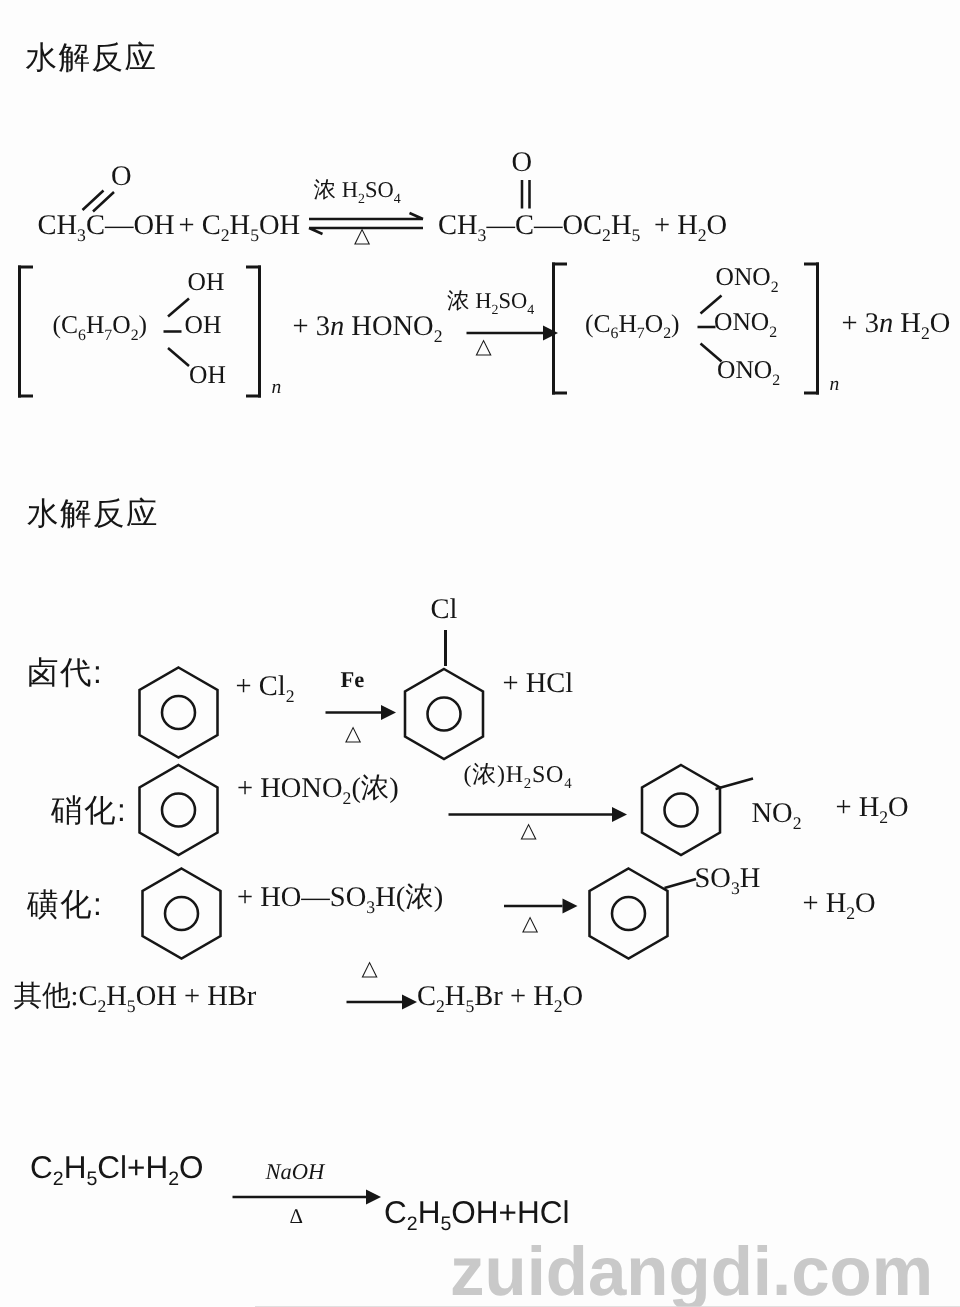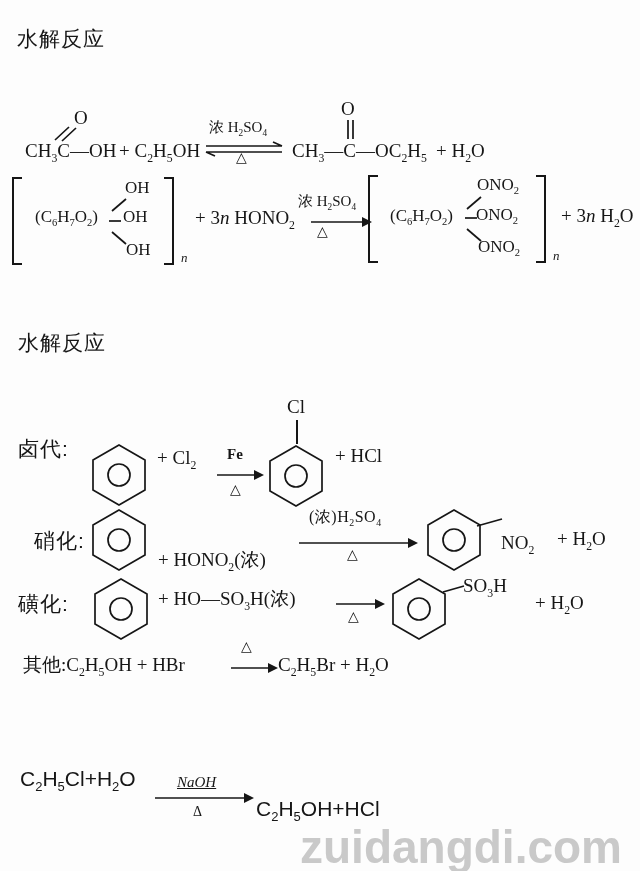--- a/index.html
+++ b/index.html
@@ -9,21 +9,21 @@
           font-family:"Liberation Serif","DejaVu Serif",serif;}
   .abs{position:absolute;}
   .f{position:absolute;font-family:"Liberation Serif","DejaVu Serif",serif;font-size:19px;
      color:var(--ink);white-space:nowrap;line-height:1.05;}
   .f sub{font-size:0.62em;line-height:0;}
   .f i{font-style:italic;}
   .md{font-size:17px;}
   .sm{font-size:15px;}
   .xs{font-size:14px;}
   .bold{font-weight:bold;}
-  .it{font-style:italic;text-decoration:underline;}
+  .it{font-style:italic;}
   .cjk{position:absolute;font-family:"Liberation Sans","DejaVu Sans",sans-serif;font-size:21px;
        color:var(--ink);white-space:nowrap;letter-spacing:1px;line-height:1.1;}
   .sans{font-family:"Liberation Sans","DejaVu Sans",sans-serif !important;font-size:21px;}
   .bracket{position:absolute;width:8px;height:84px;border:2px solid var(--ink);}
   .bracket.l{border-right:none;}
   .bracket.r{border-left:none;}
   .sub-n{position:absolute;font:italic 13px "Liberation Serif","DejaVu Serif",serif;color:var(--ink);}
   .bondv{position:absolute;width:1.7px;background:var(--ink);}
   svg.abs{overflow:visible;}
   .st{stroke:var(--ink);stroke-width:1.7;fill:none;}
@@ -130,21 +130,21 @@
     </svg>
     <span class="f" style="left:335px;top:446px">+ HCl</span>
   </div>
 
   <div>
     <span class="cjk" style="left:34px;top:529px">硝化:</span>
     <svg class="abs" style="left:90px;top:508px" width="58" height="64">
       <polygon class="st" points="29,2 55,17 55,47 29,62 3,47 3,17"></polygon>
         <circle class="st" cx="29" cy="32" r="11"></circle>
     </svg>
-    <span class="f" style="left:158px;top:550px">+ HONO<sub>2</sub>(浓)</span>
+    <span class="f" style="left:158px;top:516px">+ HONO<sub>2</sub>(浓)</span>
     <svg class="abs" style="left:298px;top:536px" width="120" height="14">
       <path class="st" d="M1 7 H110"></path>
         <path class="fillink" d="M110 2 L120 7 L110 12 z"></path>
     </svg>
     <span class="f condtight" style="left:309px;top:509px">(浓)H<sub>2</sub>SO<sub>4</sub></span>
     <span class="f xs" style="left:347px;top:548px">△</span>
     <svg class="abs" style="left:425px;top:508px" width="58" height="64">
       <polygon class="st" points="29,2 55,17 55,47 29,62 3,47 3,17"></polygon>
         <circle class="st" cx="29" cy="32" r="11"></circle>
     </svg>
@@ -172,21 +172,21 @@
         <circle class="st" cx="29" cy="32" r="11"></circle>
     </svg>
     <svg class="abs" style="left:442px;top:581px" width="24" height="12">
       <path class="st" d="M1 11 L22 5"></path>
     </svg>
     <span class="f" style="left:463px;top:576px">SO<sub>3</sub>H</span>
     <span class="f" style="left:535px;top:593px">+ H<sub>2</sub>O</span>
   </div>
 
   <div>
-    <span class="f" style="left:23px;top:655px">其他:C<sub>2</sub>H<sub>5</sub>OH + HBr</span>
+    <span class="f" style="left:9px;top:655px">其他:C<sub>2</sub>H<sub>5</sub>OH + HBr</span>
     <span class="f xs" style="left:241px;top:640px">△</span>
     <svg class="abs" style="left:230px;top:661px" width="48" height="14">
       <path class="st" d="M1 7 H38"></path>
         <path class="fillink" d="M38 2 L48 7 L38 12 z"></path>
     </svg>
     <span class="f" style="left:278px;top:655px">C<sub>2</sub>H<sub>5</sub>Br + H<sub>2</sub>O</span>
   </div>
 
   <div>
     <span class="f sans" style="left:20px;top:768px">C<sub>2</sub>H<sub>5</sub>Cl+H<sub>2</sub>O</span>

